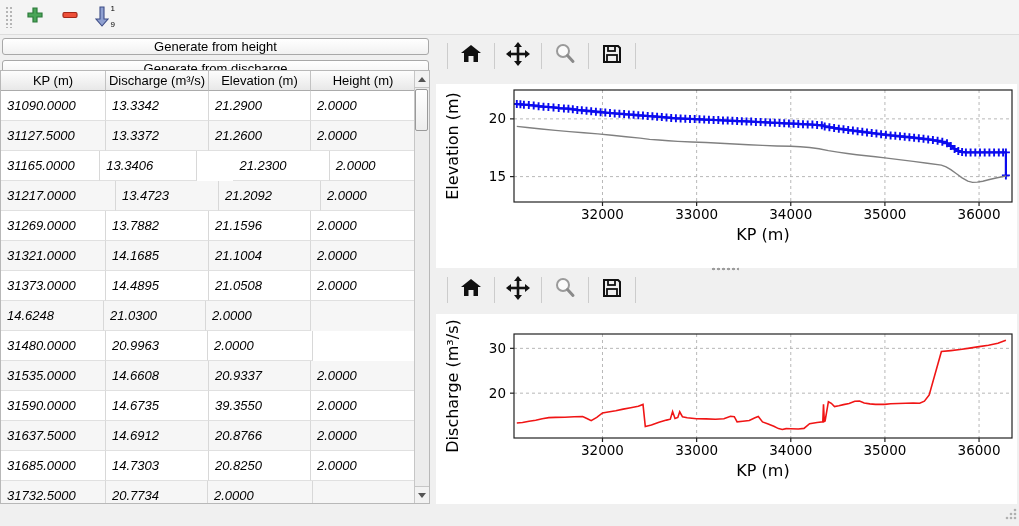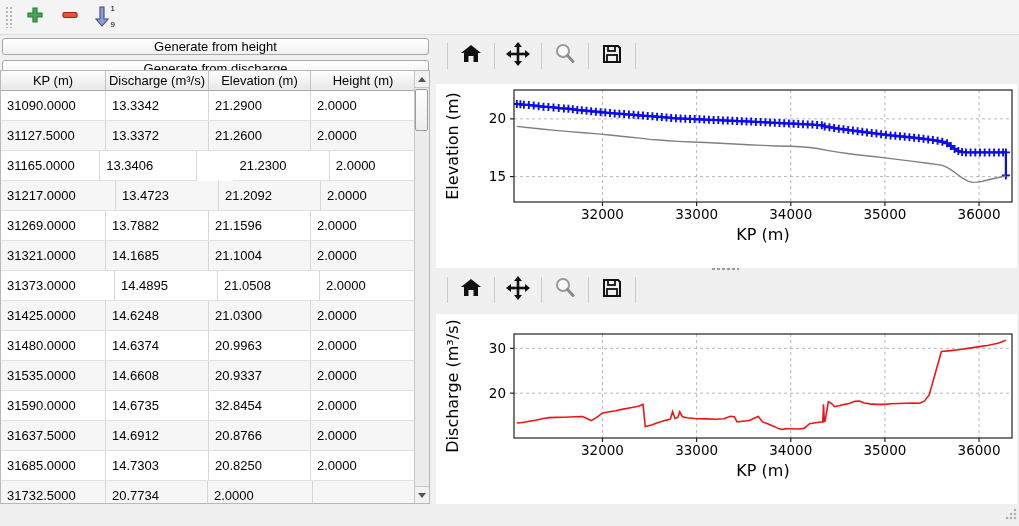--- a/index.html
+++ b/index.html
@@ -20,21 +20,21 @@
            border:1px solid #a8a8a8;border-radius:3px;font-size:13px;color:#000;
            display:flex;align-items:center;justify-content:center;cursor:default;}
 
   
   .table{position:absolute;left:0;top:70px;width:430px;height:434px;background:#fff;
          border:1px solid #b8b8b8;box-sizing:border-box;overflow:hidden;}
   .thead{display:flex;height:20px;}
   .th{box-sizing:border-box;border-right:1px solid #c2c2c2;border-bottom:1px solid #ababab;
       background:linear-gradient(#fdfdfd,#e8e8e8);font-size:13px;color:#000;
       display:flex;align-items:center;justify-content:center;}
-  .tr{display:flex;height:30px;background:#fff;}
+  .tr{display:flex;height:30px;background:#fff;font-style:italic;}
   .tr:nth-child(even){background:#f6f6f6;}
   .td{box-sizing:border-box;border-right:1px solid #d8d8d8;border-bottom:1px solid #e0e0e0;
       font-size:13px;color:#000;display:flex;align-items:center;padding-left:6px;}
 
   
   .vscroll{position:absolute;right:0;top:0;width:14px;height:432px;background:#ececec;
            border-left:1px solid #c6c6c6;}
   .vs-up,.vs-down{position:absolute;left:0;width:14px;height:16px;background:#f2f2f2;
            display:flex;align-items:center;justify-content:center;}
   .vs-up{top:0;border-bottom:1px solid #c6c6c6;}
@@ -137,47 +137,45 @@
           <div class="td" style="width: 102px;">21.1596</div>
           <div class="td" style="width: 105px;">2.0000</div>
         </div>
         <div class="tr">
           <div class="td" style="width: 105px;">31321.0000</div>
           <div class="td" style="width: 103px;">14.1685</div>
           <div class="td" style="width: 102px;">21.1004</div>
           <div class="td" style="width: 105px;">2.0000</div>
         </div>
         <div class="tr">
-          <div class="td" style="width: 114px;">31373.0000</div>
+          <div class="td" style="width: 105px;">31373.0000</div>
           <div class="td" style="width: 103px;">14.4895</div>
           <div class="td" style="width: 102px;">21.0508</div>
           <div class="td" style="width: 105px;">2.0000</div>
         </div>
         <div class="tr">
-          <div class="td" style="width: 105px;">31425.0000</div>
           <div class="td" style="width: 103px;">14.6248</div>
           <div class="td" style="width: 102px;">21.0300</div>
           <div class="td" style="width: 105px;">2.0000</div>
         </div>
         <div class="tr">
           <div class="td" style="width: 105px;">31480.0000</div>
-          <div class="td" style="width: 103px;">14.6374</div>
           <div class="td" style="width: 102px;">20.9963</div>
           <div class="td" style="width: 105px;">2.0000</div>
         </div>
         <div class="tr">
           <div class="td" style="width: 105px;">31535.0000</div>
           <div class="td" style="width: 103px;">14.6608</div>
           <div class="td" style="width: 102px;">20.9337</div>
           <div class="td" style="width: 105px;">2.0000</div>
         </div>
         <div class="tr">
           <div class="td" style="width: 105px;">31590.0000</div>
           <div class="td" style="width: 103px;">14.6735</div>
-          <div class="td" style="width: 102px;">32.8454</div>
+          <div class="td" style="width: 102px;">39.3550</div>
           <div class="td" style="width: 105px;">2.0000</div>
         </div>
         <div class="tr">
           <div class="td" style="width: 105px;">31637.5000</div>
           <div class="td" style="width: 103px;">14.6912</div>
           <div class="td" style="width: 102px;">20.8766</div>
           <div class="td" style="width: 105px;">2.0000</div>
         </div>
         <div class="tr">
           <div class="td" style="width: 105px;">31685.0000</div>

